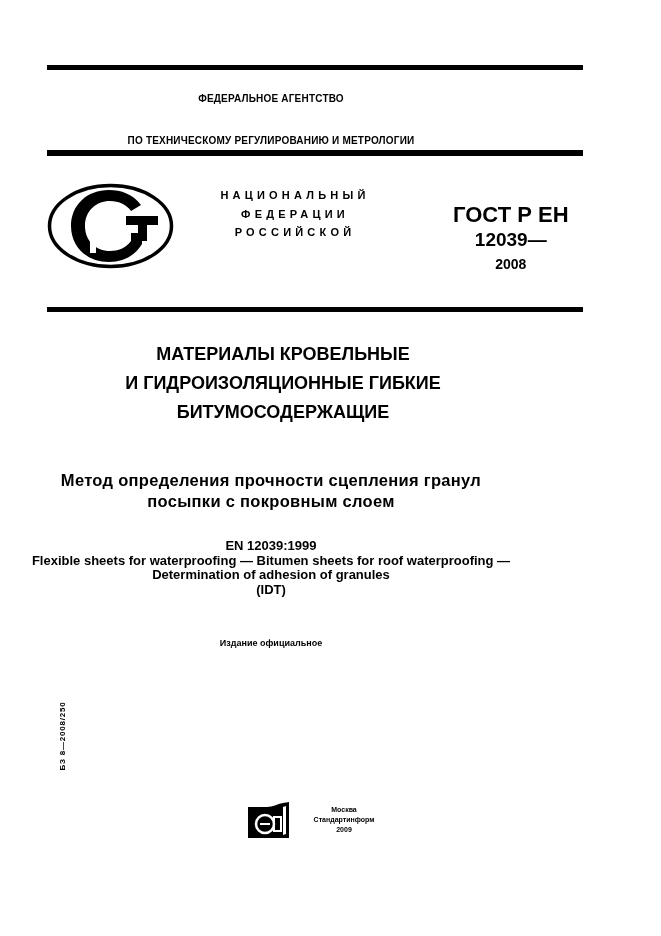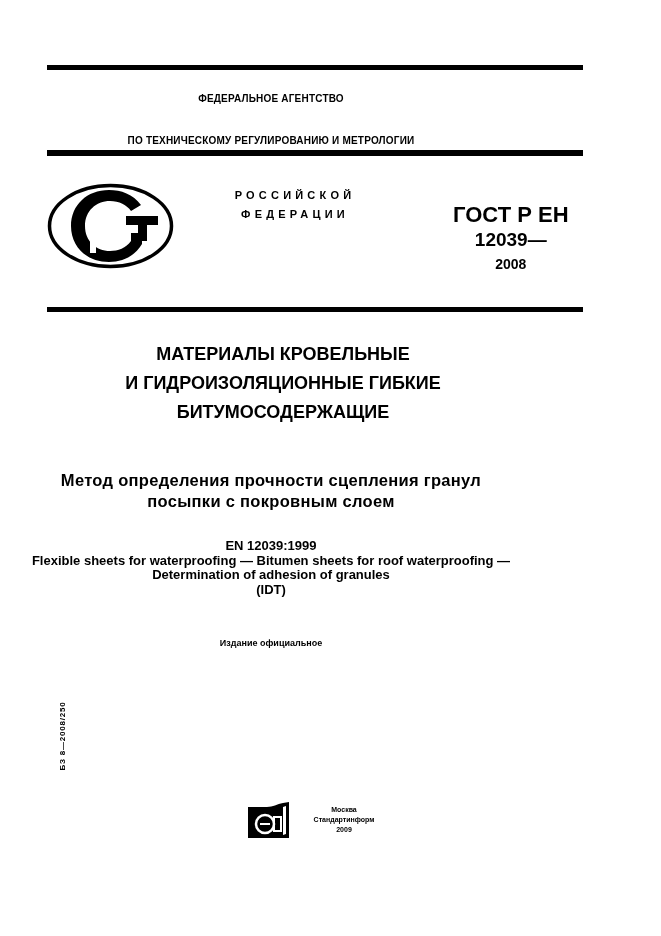--- a/index.html
+++ b/index.html
@@ -44,22 +44,23 @@
 
     <path d="M94 22 C86 11 74 7 62 7 C40 7 24 22 24 43 C24 64 40 79 62 79 C76 79 88 73 95 61 L95 50 L84 50 L84 58 C79 65 71 68 63 68 C49 68 38 58 38 43 C38 28 49 18 63 18 C72 18 80 22 84 28 Z" fill="#000"></path>
 
     <path d="M43 70 L43 34 C43 26 50 21 57 21 C66 21 72 27 72 35 C72 44 65 49 57 49 C53 49 50 47 49 45 L49 70 Z M49 35 C49 40 53 44 57 44 C62 44 66 40 66 35 C66 30 62 26 57 26 C53 26 49 30 49 35 Z" fill="#fff"></path>
 
     <path d="M79 33 L111 33 L111 42 L100 42 L100 58 L91 58 L91 42 L79 42 Z" fill="#000"></path>
   </svg>
 </div>
 
 <div class="natstd">
+  <div>НАЦИОНАЛЬНЫЙ</div>
+  <div>ФЕДЕРАЦИИ</div>
   <div>РОССИЙСКОЙ</div>
-  <div>ФЕДЕРАЦИИ</div>
 </div>
 
 <div class="gost">
   <span class="l1">ГОСТ Р ЕН</span>
   <span class="l2">12039—</span>
   <span class="l3">2008</span>
 </div>
 
 <div class="rule" style="top:307px;height:5px;"></div>
 

